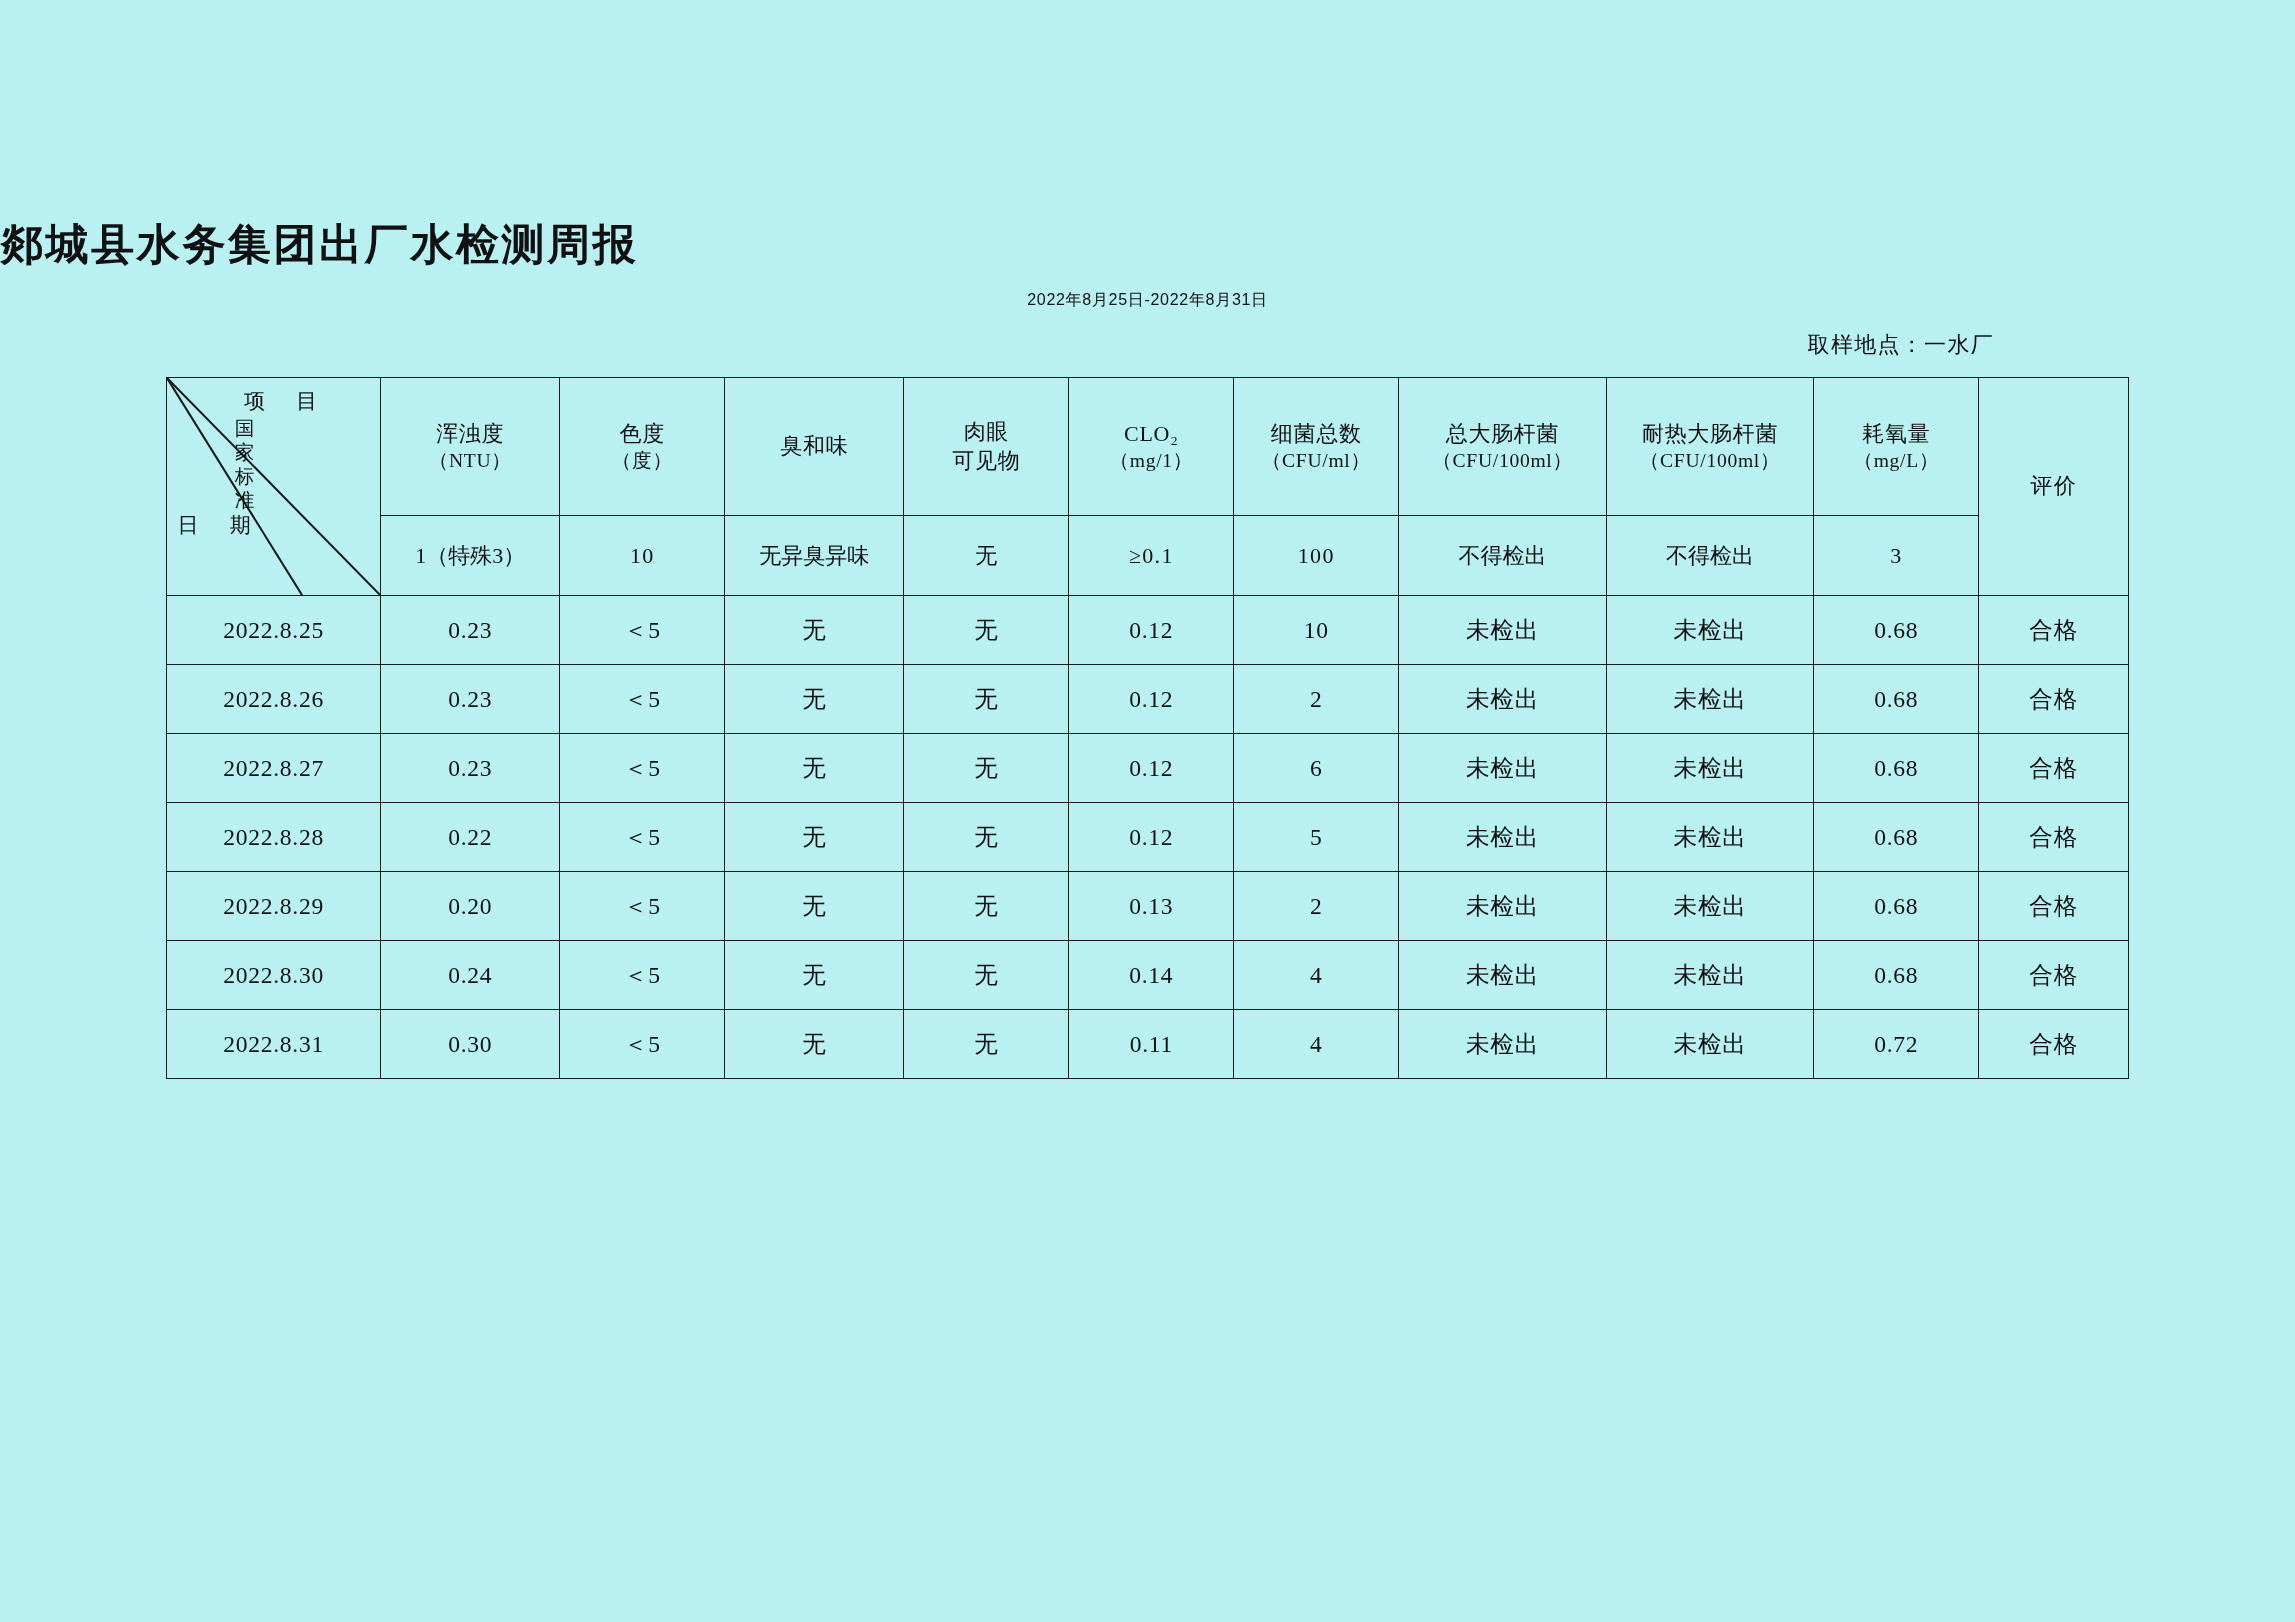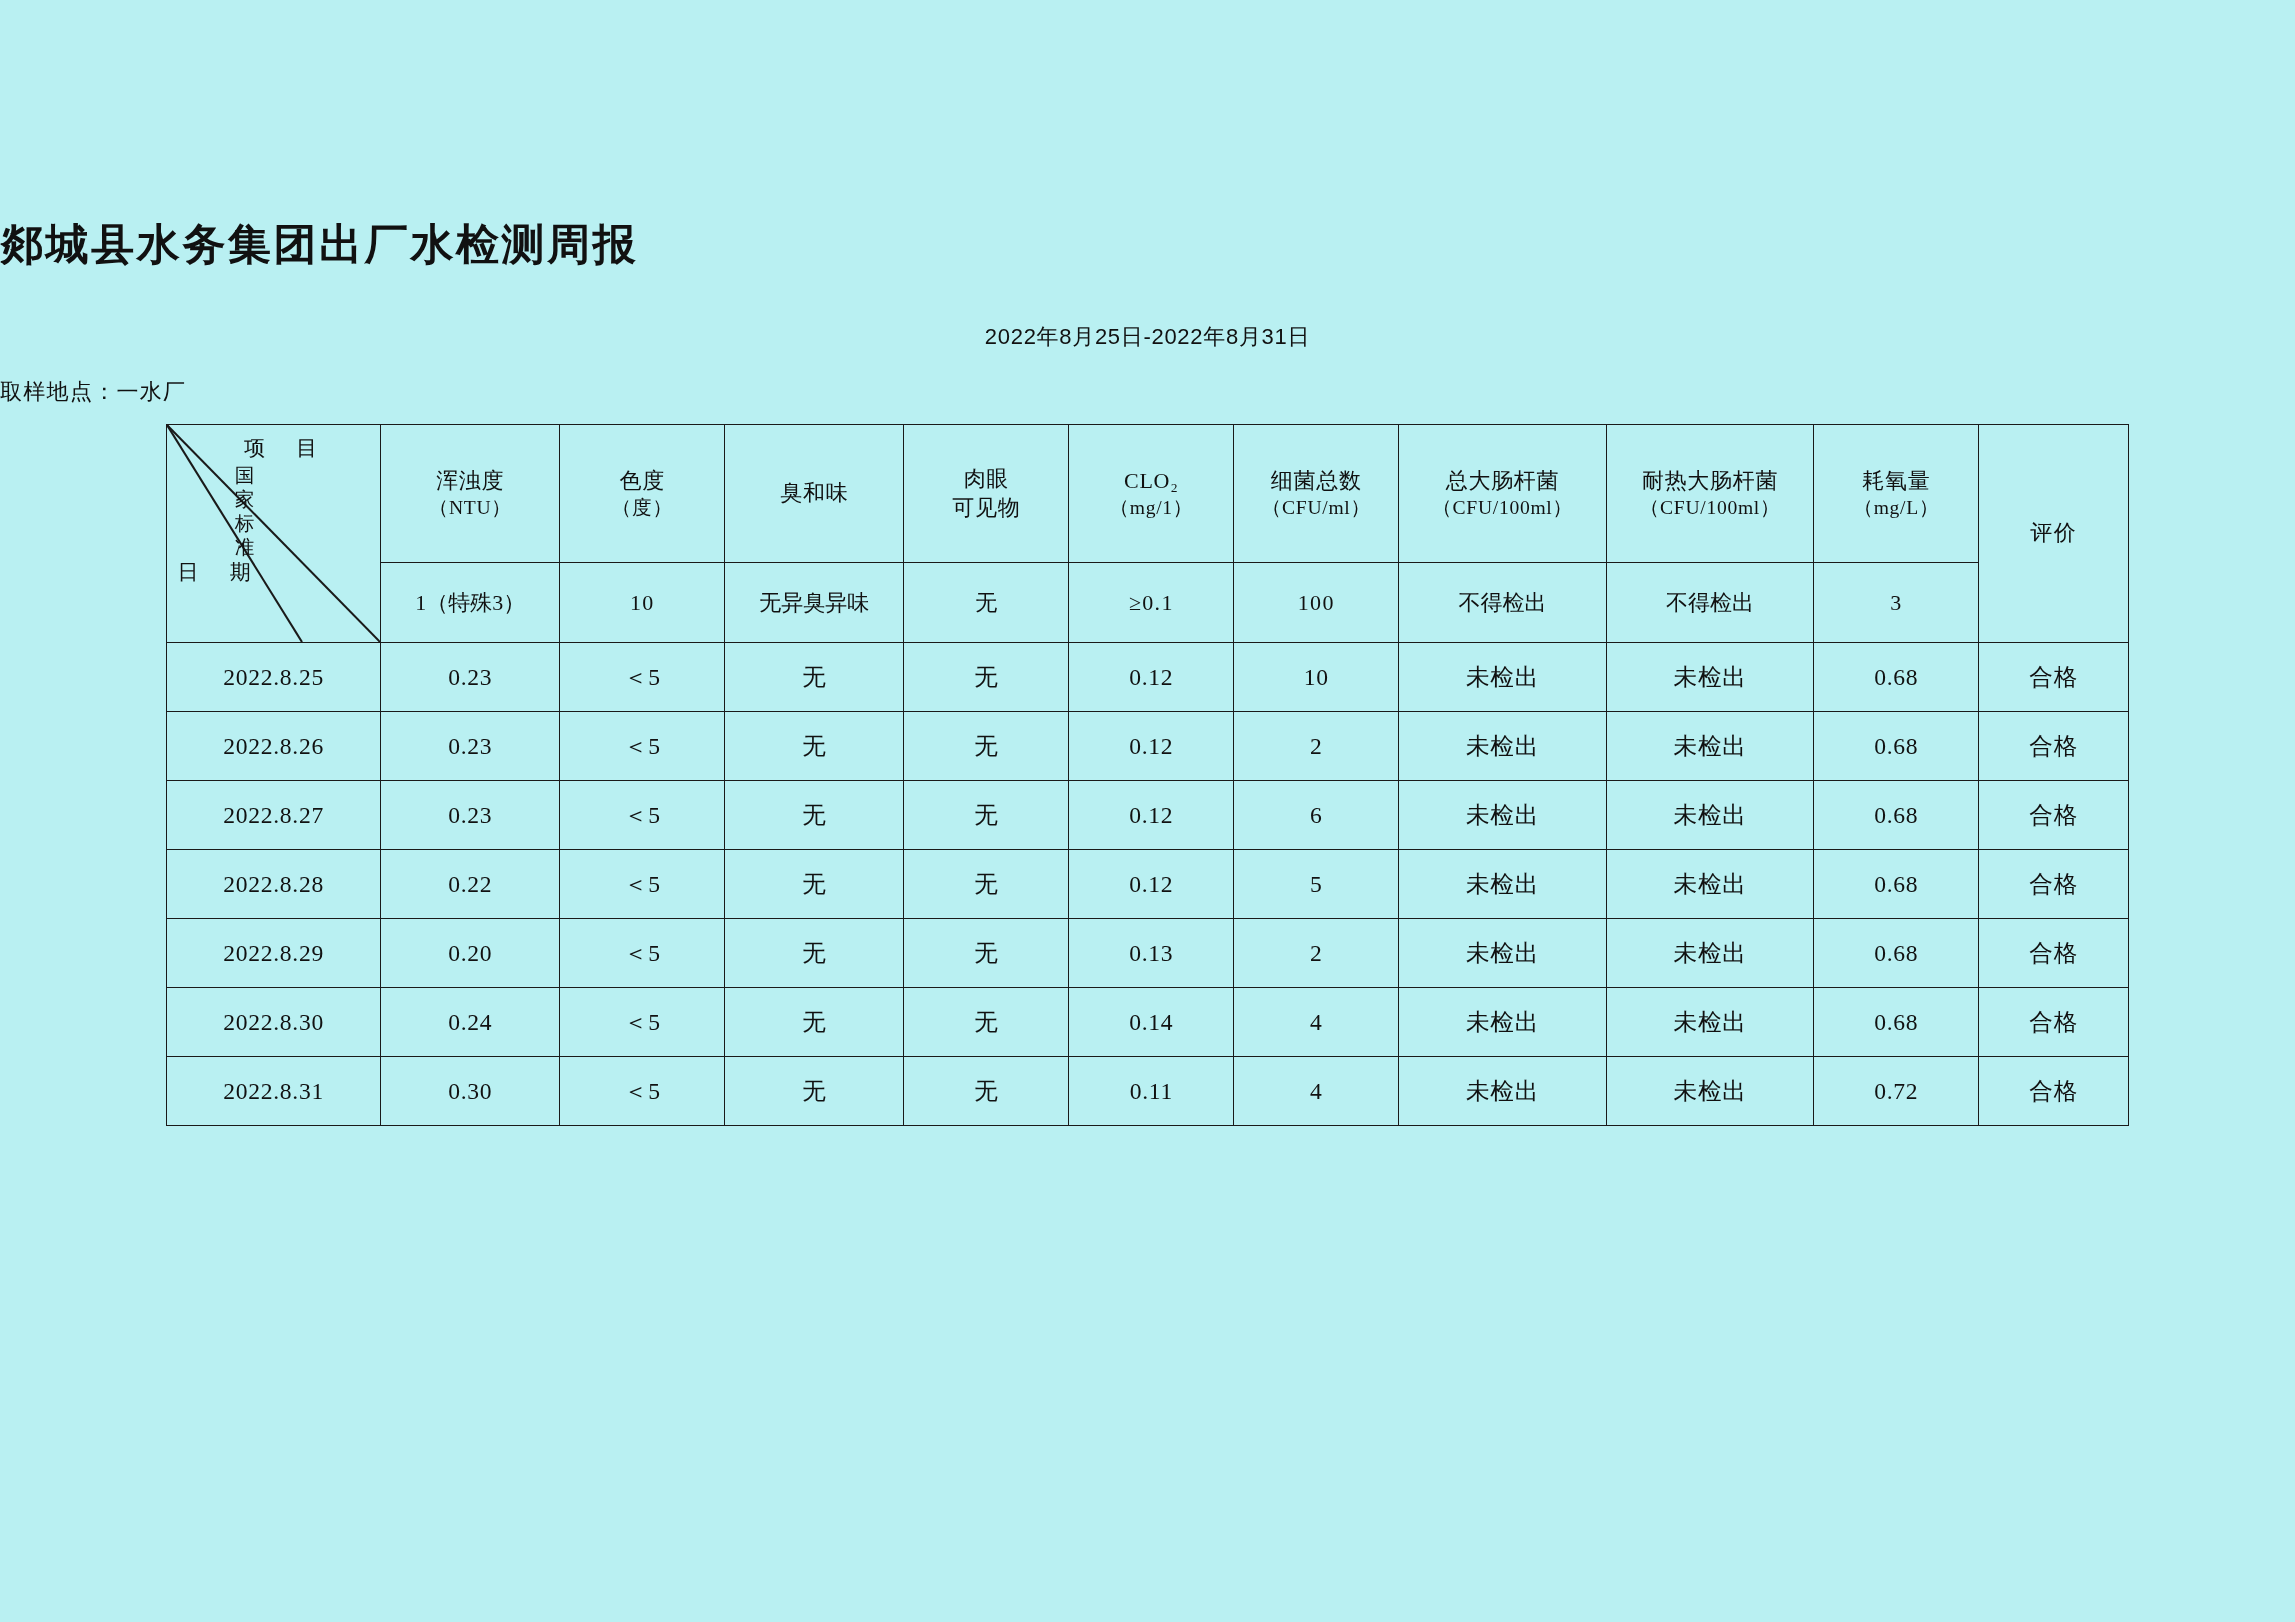--- a/index.html
+++ b/index.html
@@ -24,28 +24,29 @@
     text-align: left;
     font-family: "Liberation Serif", serif;
     font-weight: bold;
     font-size: 43px;
     letter-spacing: 2.6px;
     margin-top: 216px;
   }
   .subtitle {
     text-align: center;
     font-family: "Liberation Sans", sans-serif;
+    font-size: 16px;
+    letter-spacing: 0.7px;
+    margin-top: 16px;
+  }
+  .sample-place {
+    text-align: right;
+    font-family: "Liberation Serif", serif;
     font-size: 22px;
-    letter-spacing: 0.7px;
-    margin-top: 48px;
-  }
-  .sample-place {
-    font-family: "Liberation Serif", serif;
-    font-size: 22px;
-    margin-top: 25px;
+    margin-top: 19px;
     padding-right: 301px;
     letter-spacing: 1.3px;
   }
   table.report {
     border-collapse: collapse;
     margin: 17px auto 4px auto;
     width: 1963px;
     table-layout: fixed;
     background: transparent;
   }

